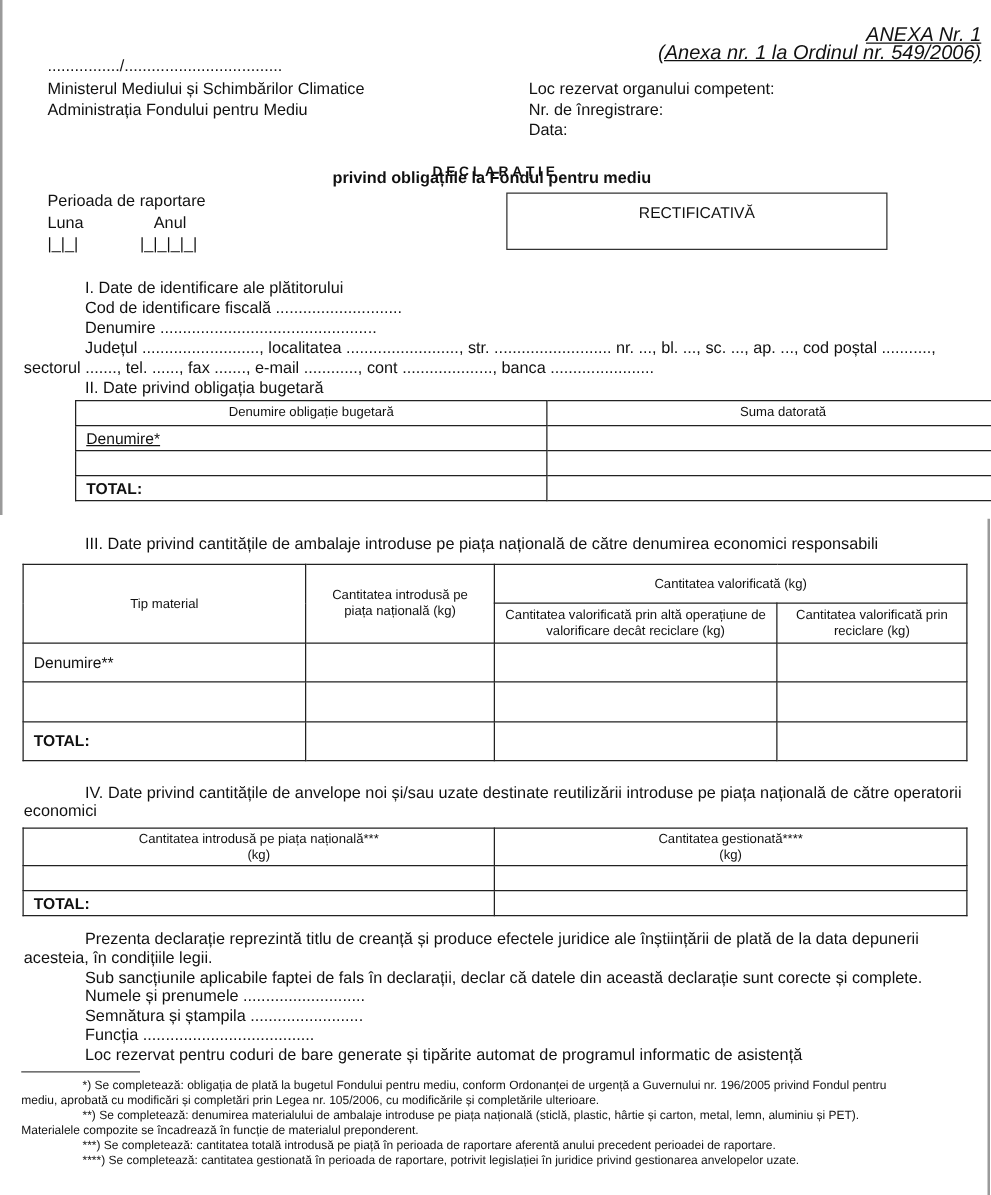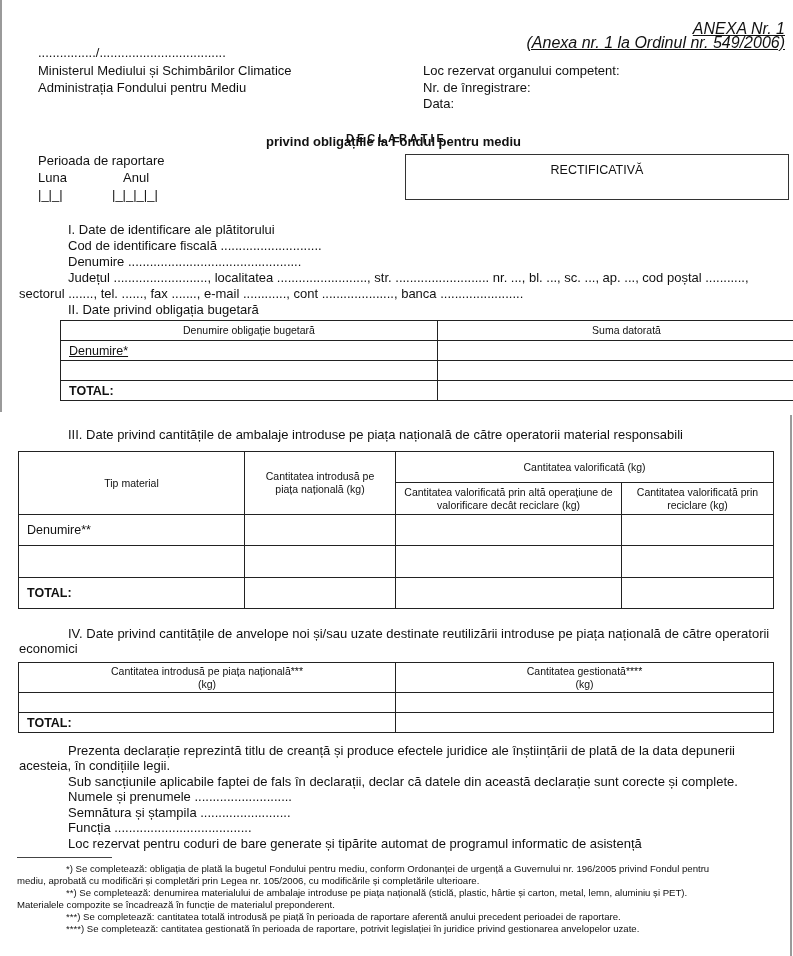--- a/index.html
+++ b/index.html
@@ -7,21 +7,21 @@
          font-family:"Liberation Sans", sans-serif; color:#111; }
   .abs { position:absolute; white-space:nowrap; }
   .page1-border { position:absolute; left:0; top:0; width:2px; height:412px; background:#9a9a9a; }
   .page2-border { position:absolute; left:790px; top:415px; width:2px; height:541px; background:#9a9a9a; }
 
   .annex { right:8px; text-align:right; font-size:16px; font-style:italic; text-decoration:underline; }
   .t13 { font-size:13px; }
   .title { font-size:11px; font-weight:bold; letter-spacing:3px; }
   .subtitle { font-size:13px; font-weight:bold; }
 
-  .rect-box { position:absolute; left:405px; top:154px; width:384px; height:46px;
+  .rect-box { position:absolute; left:405px; top:154px; width:305px; height:46px;
               border:1px solid #333; text-align:center; font-size:12.5px; line-height:16px;
               box-sizing:border-box; padding-top:7px; }
 
   table.grid { position:absolute; border-collapse:collapse; table-layout:fixed; }
   table.grid td { border:1.5px solid #222; padding:0 8px; font-size:12.5px; vertical-align:middle; }
   table.grid td.h { font-size:10.5px; text-align:center; line-height:13px; }
   table.grid td.b { font-weight:bold; }
 
   .footer-line { position:absolute; left:17px; top:857px; width:95px; height:1px; background:#444; }
   .fn { position:absolute; font-size:9.6px; white-space:nowrap; line-height:12px; }
@@ -81,21 +81,21 @@
     <td></td>
     <td></td>
   </tr>
   <tr style="height:20px;">
     <td class="b">TOTAL:</td>
     <td></td>
   </tr>
 </tbody>
   </table>
 
-<div class="abs t13" style="left:68px;top:427px;">III. Date privind cantitățile de ambalaje introduse pe piața națională de către operatorii material responsabili</div>
+<div class="abs t13" style="left:68px;top:427px;">III. Date privind cantitățile de ambalaje introduse pe piața națională de către denumirea economici responsabili</div>
 <table class="grid" style="left:18px;top:451px;width:755px;">
   <colgroup>
       <col style="width:226px">
       <col style="width:151px">
       <col style="width:226px">
       <col style="width:152px">
     </colgroup>
   <tbody>
       <tr style="height:31px;">
     <td class="h" rowspan="2">Tip material</td>

